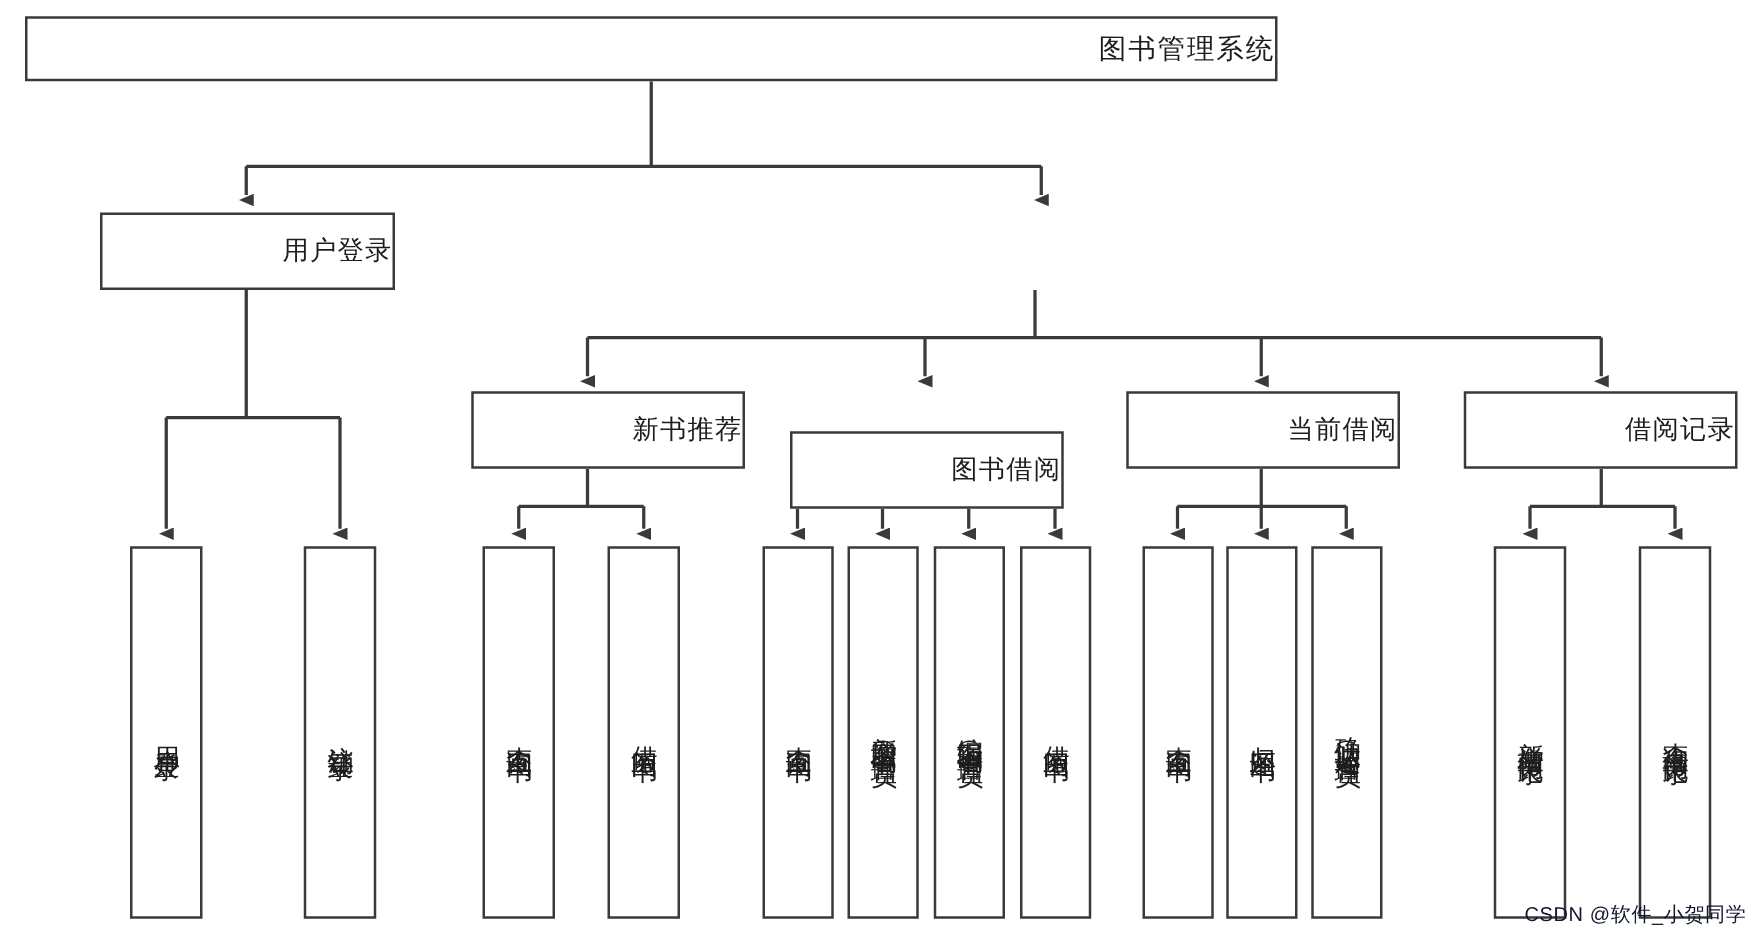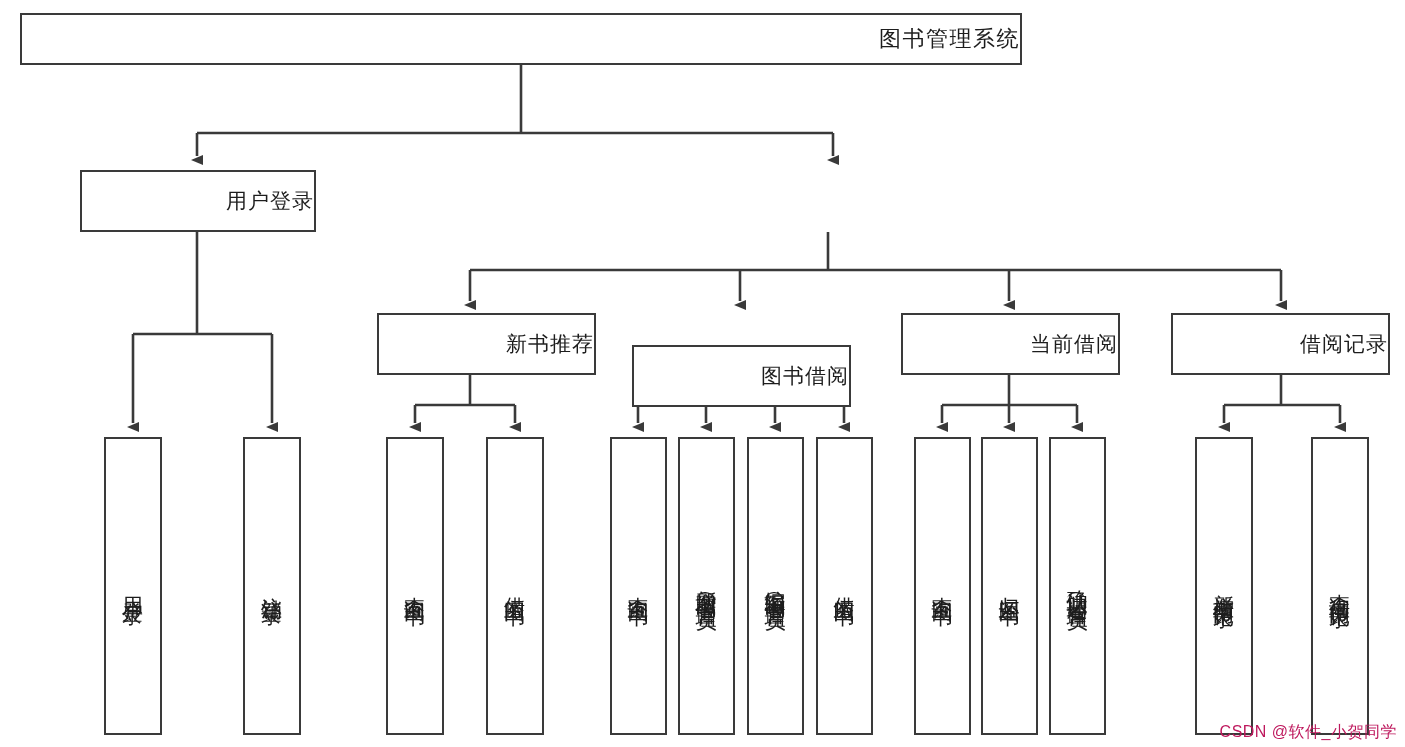--- a/index.html
+++ b/index.html
@@ -38,21 +38,21 @@
     line-height:1;
     white-space:nowrap;
     max-height:272px;
   }
 
   #watermark{
     position:absolute;
     right:8px;
     bottom:4px;
     font-size:16px;
-    color:#be185d;
+    color:#0f172a;
     z-index:5;
     white-space:nowrap;
     letter-spacing:0.5px;
   }
 </style>
 </head>
 <body>
 
 <div id="canvas">
 

